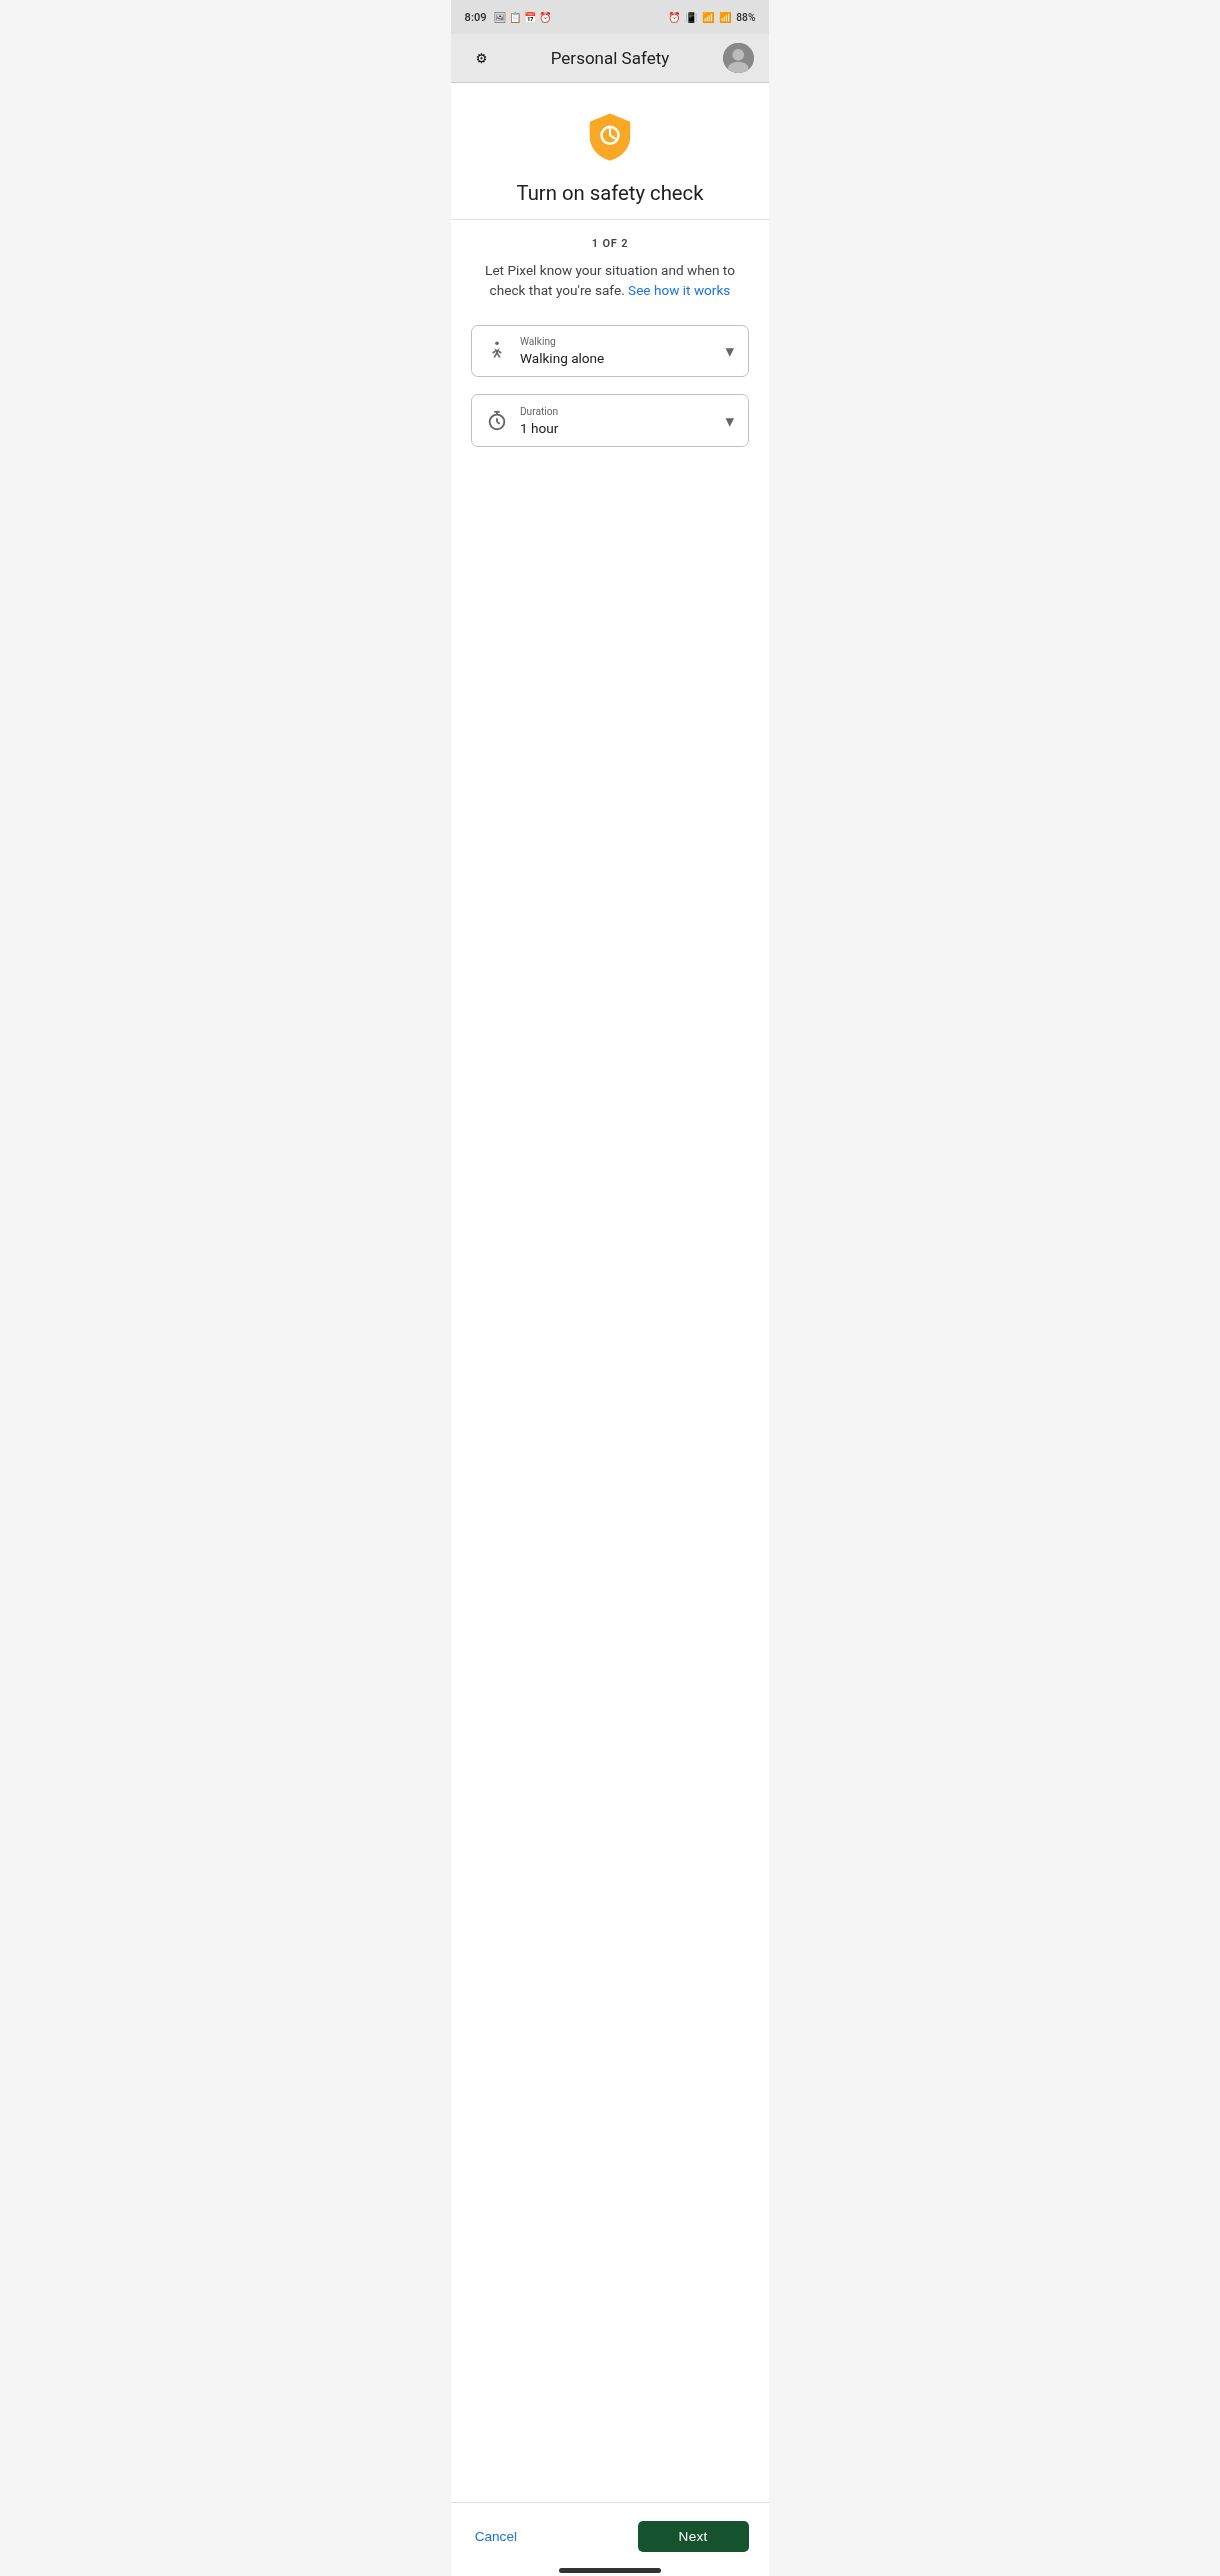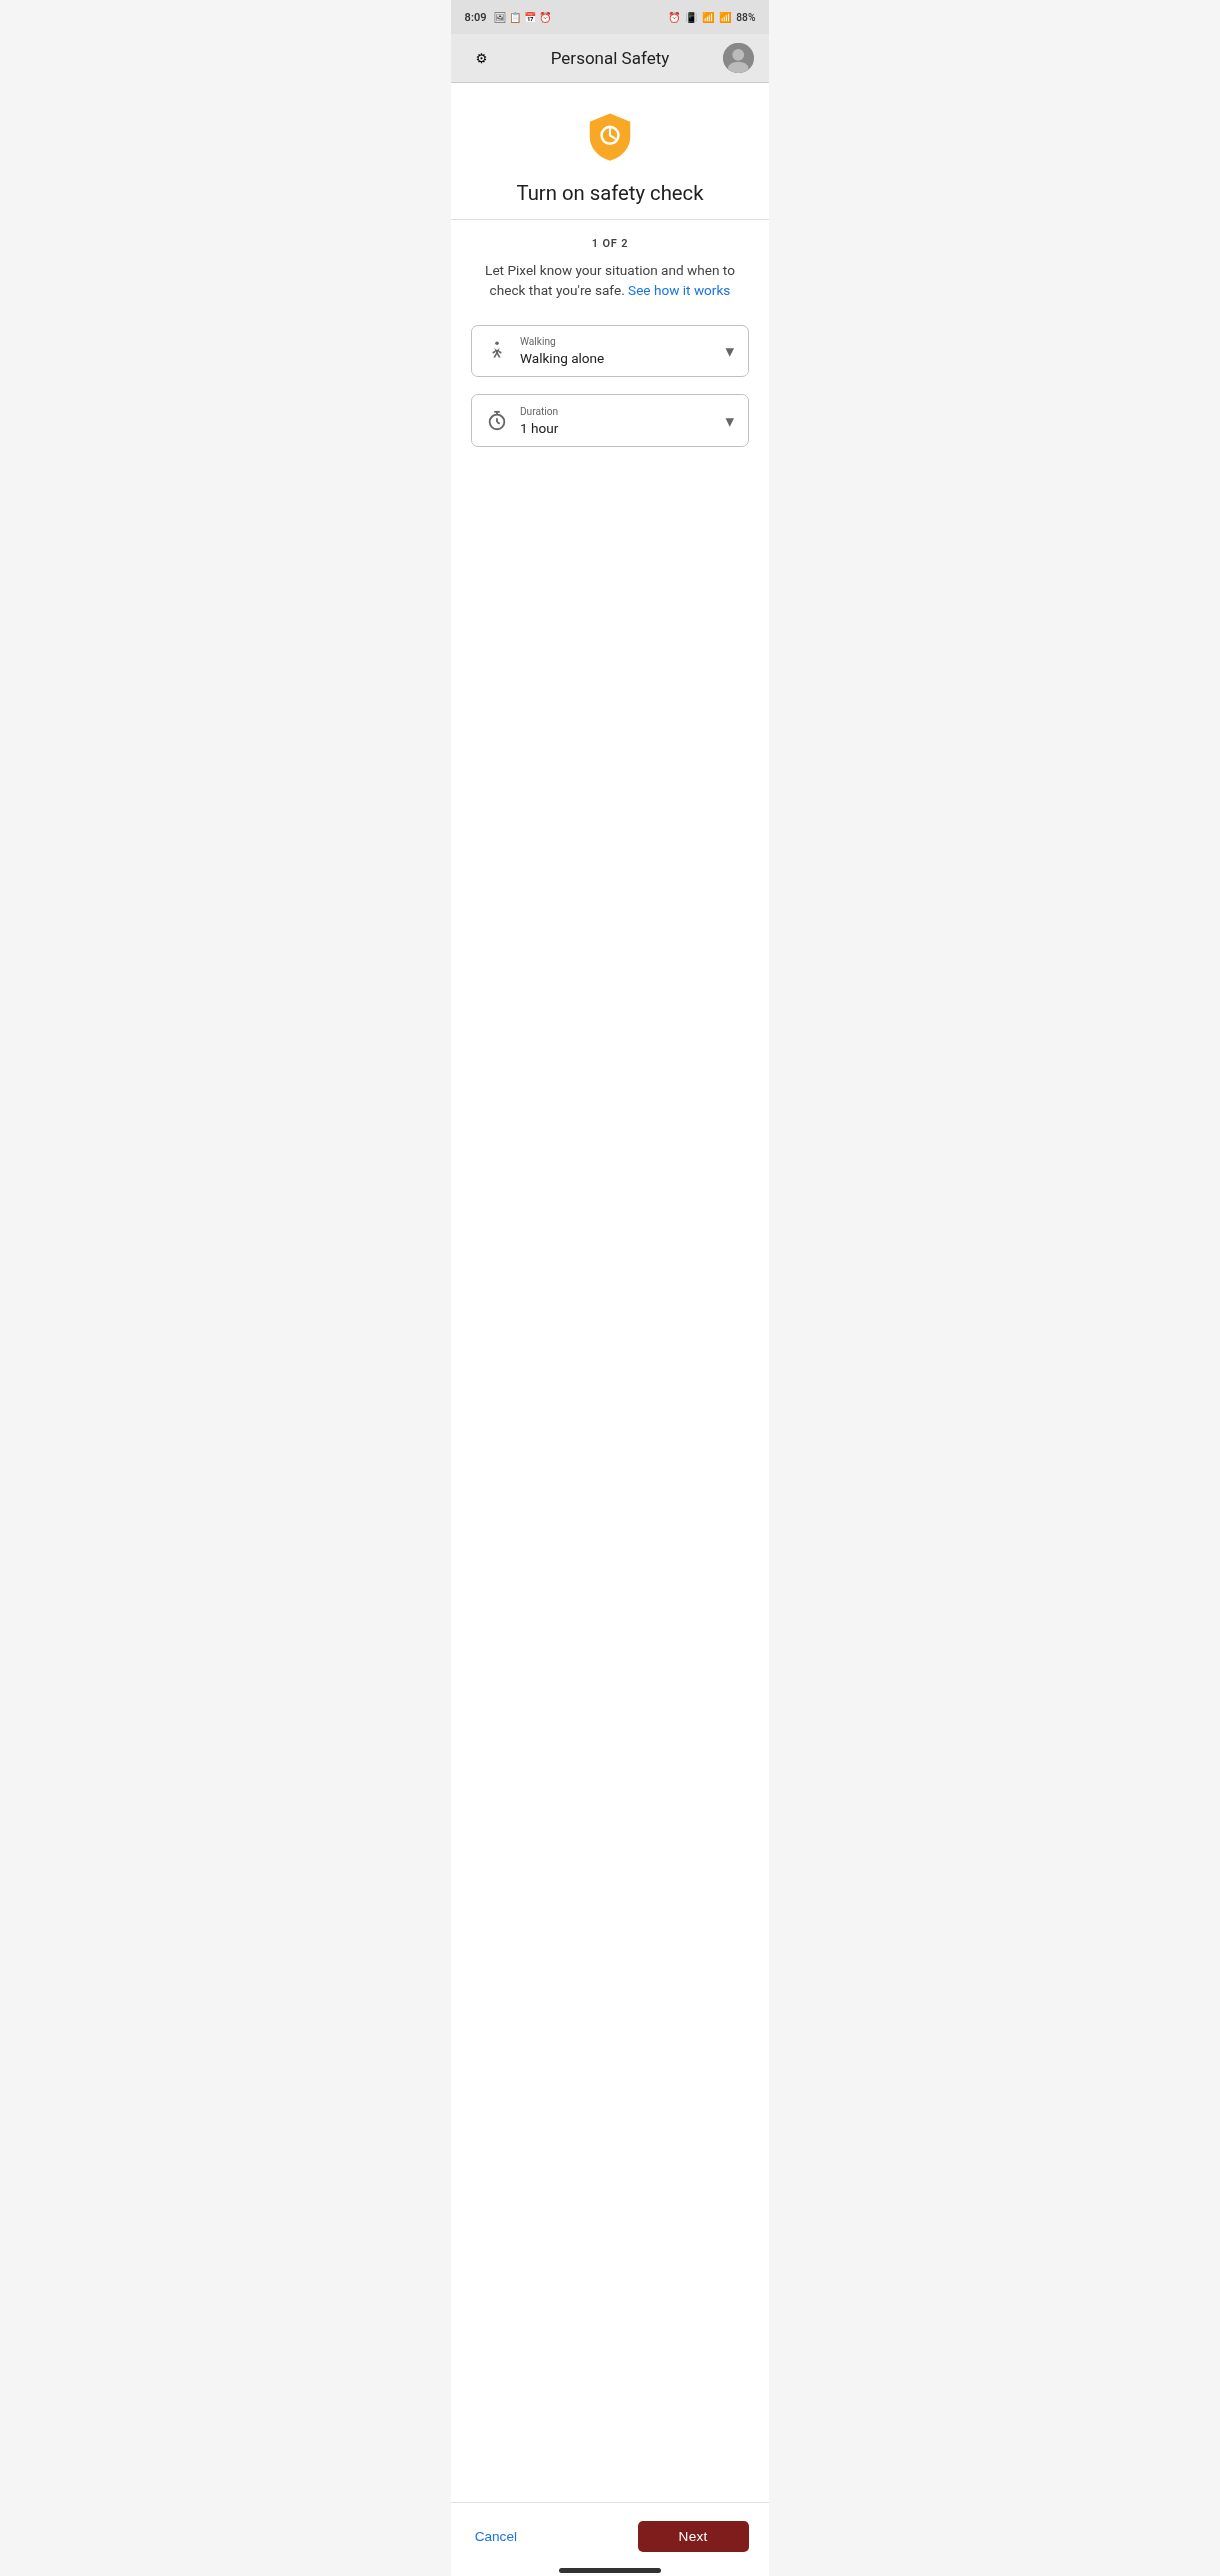--- a/index.html
+++ b/index.html
@@ -245,21 +245,21 @@
       font-size: 13.6px;
       font-weight: 500;
       color: #1a73e8;
       background: none;
       border: none;
       cursor: pointer;
       padding: 6.8px 3.4px;
     }
 
     .next-btn {
-      background: #7f1d1d;
+      background: #14532d;
       color: #fff;
       font-size: 13.6px;
       font-weight: 500;
       border: none;
       border-radius: 5.1px;
       padding: 8px 41px;
       cursor: pointer;
       letter-spacing: 0.3px;
     }
 

